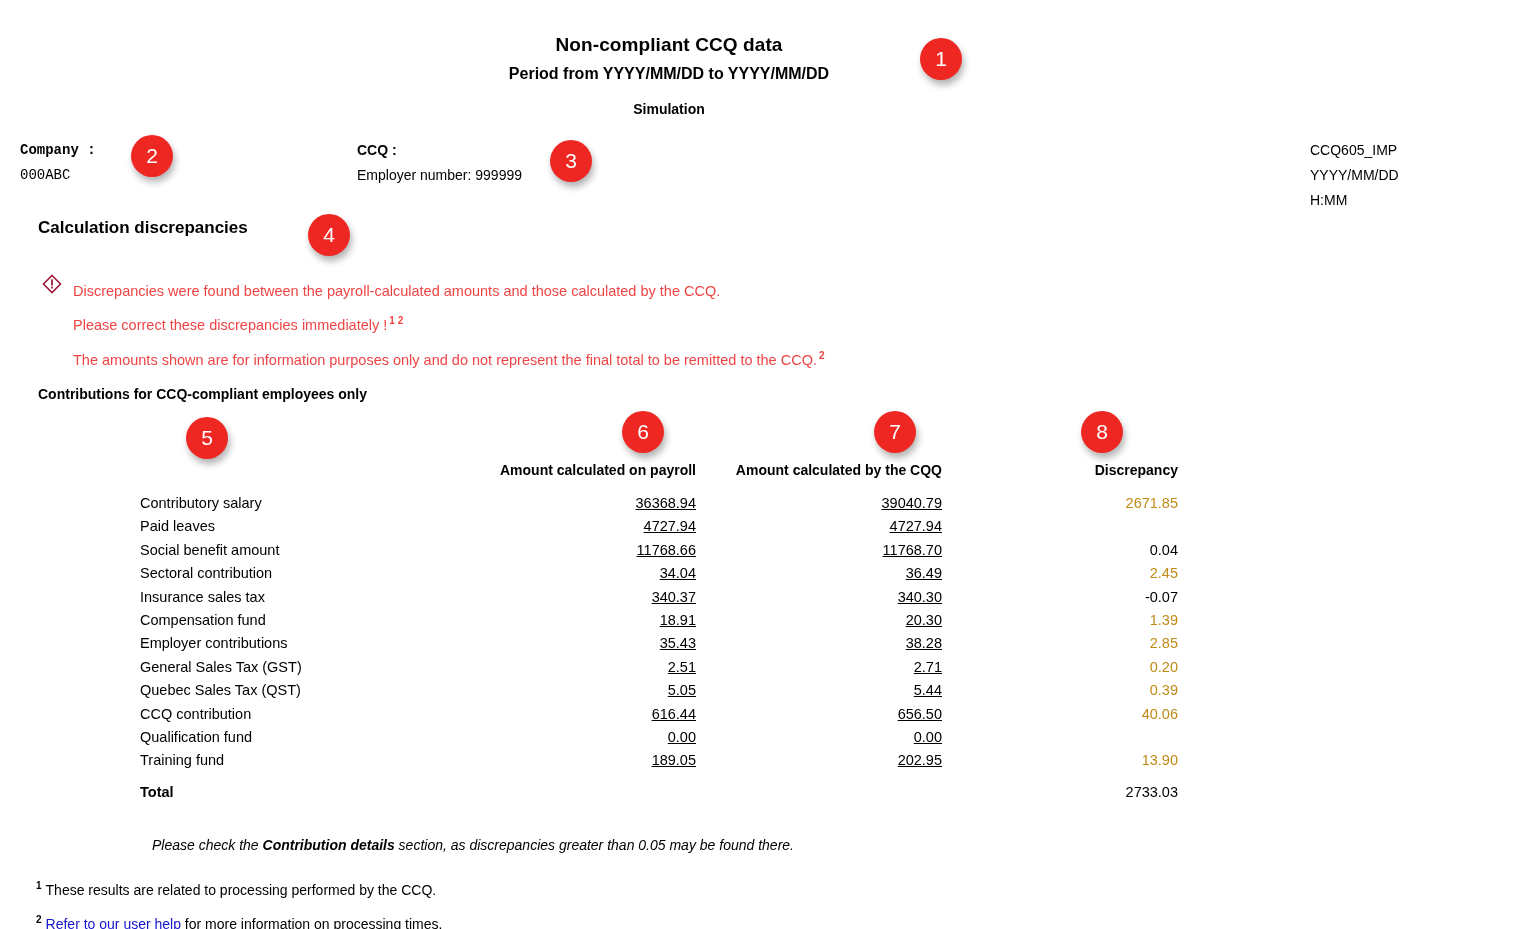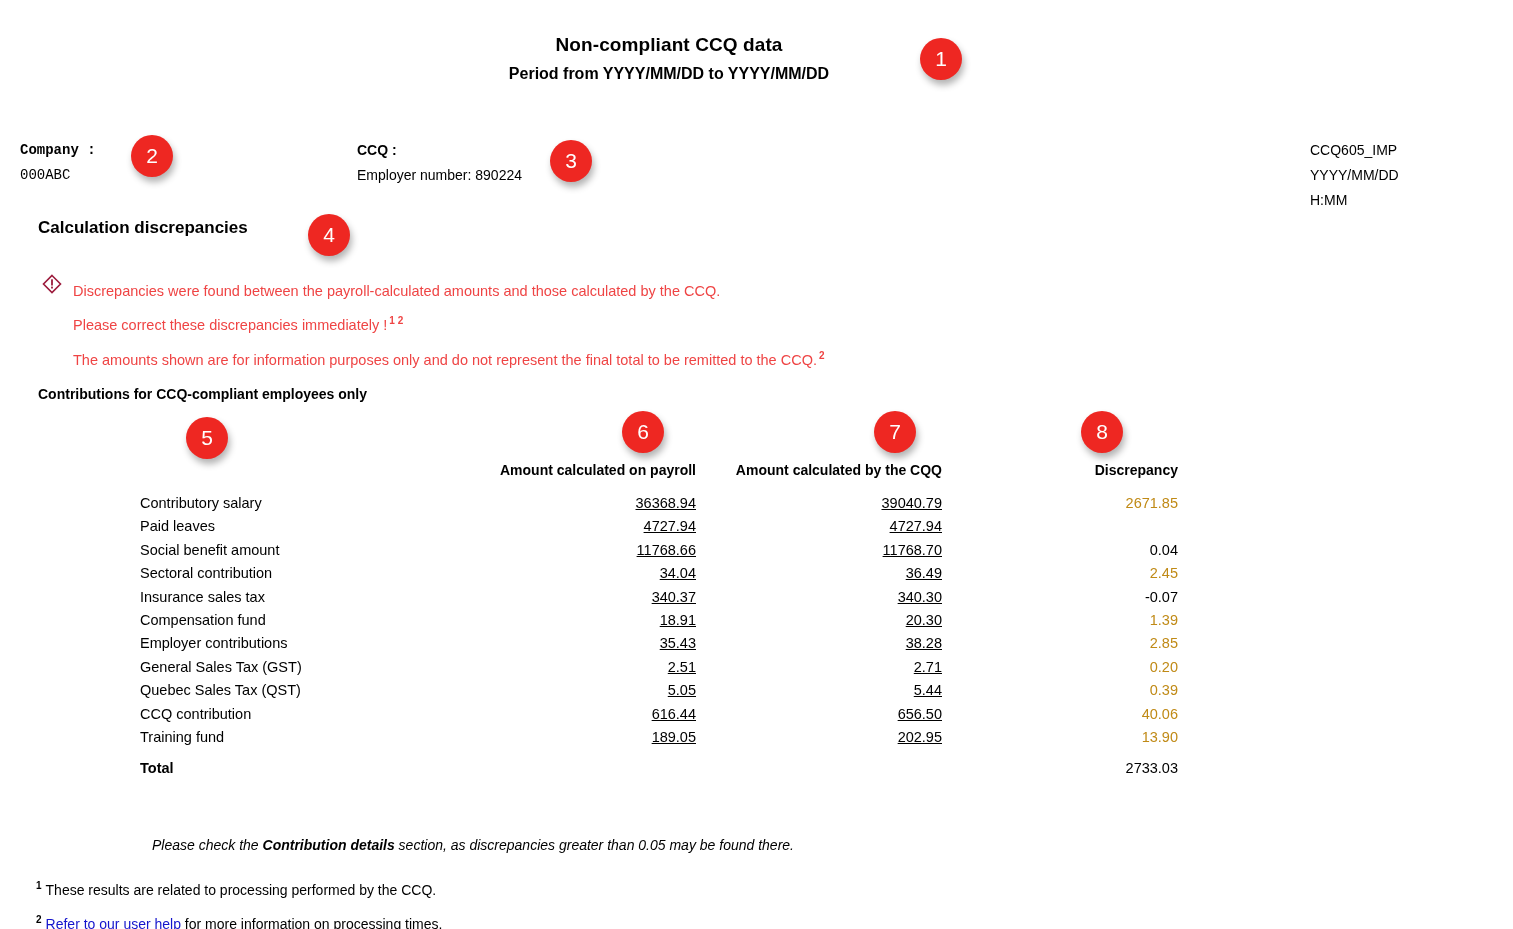--- a/index.html
+++ b/index.html
@@ -155,29 +155,30 @@
     font-family: "Liberation Sans", sans-serif;
   }
 </style>
 </head>
 <body>
 
 <div class="page">
 
   <div class="doc-title">Non-compliant CCQ data</div>
   <div class="doc-period">Period from YYYY/MM/DD to YYYY/MM/DD</div>
+  <div class="doc-sim">Simulation</div>
 
   <div class="ident ident-company">
     <div class="lbl">Company :</div>
     <div>000ABC</div>
   </div>
 
   <div class="ident ident-ccq">
     <div class="lbl">CCQ :</div>
-    <div>Employer number: 890224</div>
+    <div>Employer number: 999999</div>
   </div>
 
   <div class="ident ident-right">
     <div>CCQ605_IMP</div>
     <div>YYYY/MM/DD H:MM</div>
   </div>
 
   <div class="section-title">Calculation discrepancies</div>
 
   <div class="warn-wrap">
@@ -265,20 +266,26 @@
           <td class="num">5.44</td>
           <td class="disc hl">0.39</td>
         </tr>
         <tr>
           <td class="label">CCQ contribution</td>
           <td class="num">616.44</td>
           <td class="num">656.50</td>
           <td class="disc hl">40.06</td>
         </tr>
         <tr>
+          <td class="label">Qualification fund</td>
+          <td class="num">0.00</td>
+          <td class="num">0.00</td>
+          <td class="disc"></td>
+        </tr>
+        <tr>
           <td class="label">Training fund</td>
           <td class="num">189.05</td>
           <td class="num">202.95</td>
           <td class="disc hl">13.90</td>
         </tr>
       </tbody>
     <tfoot>
       <tr class="total-row">
         <td class="label">Total</td>
         <td class="num"></td>

